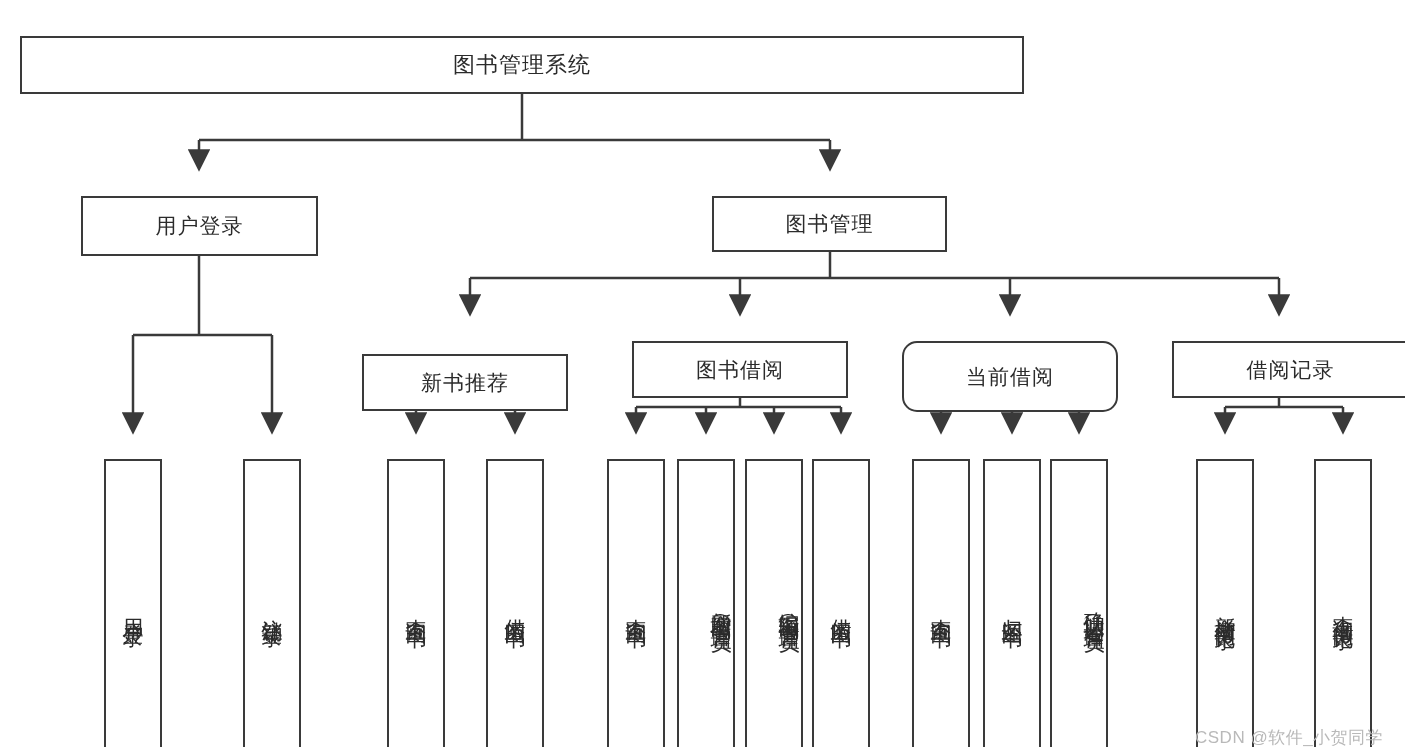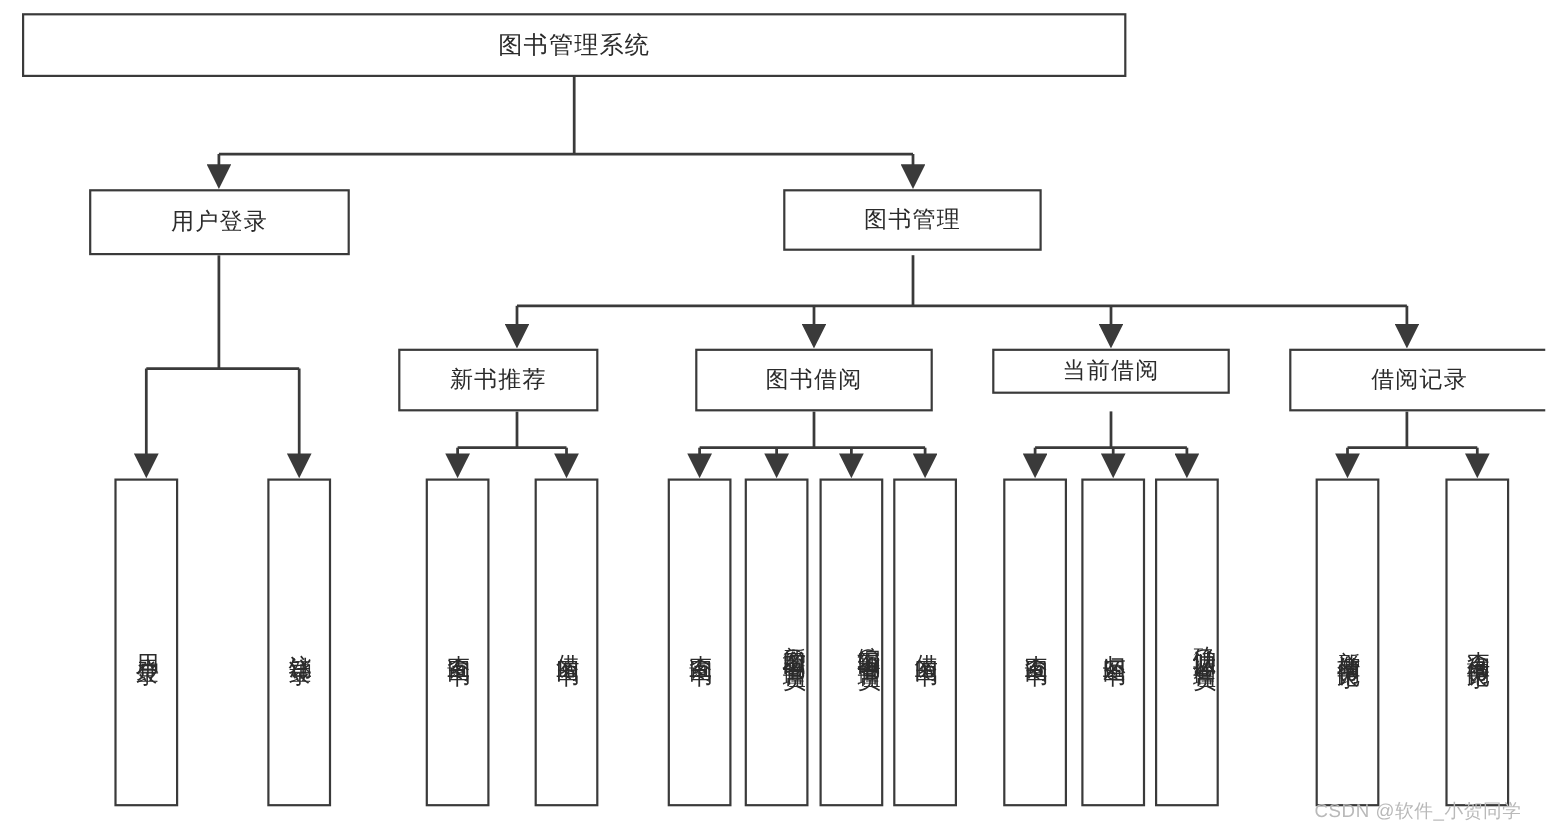--- a/index.html
+++ b/index.html
@@ -27,20 +27,21 @@
   }
   .node {
     position: absolute;
     box-sizing: border-box;
     border: 2.5px solid #3a3a3a;
     background: #ffffff;
     display: flex;
     align-items: center;
     justify-content: center;
     color: #2b2b2b;
+    margin-top: 24px;
   }
   .node.h {
     font-size: 21px;
     letter-spacing: 1px;
     line-height: 1.2;
   }
   .node.root {
     font-size: 22px;
   }
   .node.v {
@@ -116,23 +117,23 @@
       <path d="M 1225 407 L 1225 431" marker-end="url(#arrow)"></path>
       <path d="M 1343 407 L 1343 431" marker-end="url(#arrow)"></path>
     </g>
   </svg>
 
   <div class="node h root" style="left:20px; top:12px; width:1004px; height:58px;">图书管理系统</div>
 
   <div class="node h" style="left:81px; top:172px; width:237px; height:60px;">用户登录</div>
   <div class="node h" style="left:712px; top:172px; width:235px; height:56px;">图书管理</div>
 
-  <div class="node h" style="left:362px; top:317px; width:182px; height:57px;">新书推荐</div>
+  <div class="node h" style="left:362px; top:330px; width:206px; height:57px;">新书推荐</div>
   <div class="node h" style="left:632px; top:317px; width:216px; height:57px;">图书借阅</div>
-  <div class="node h" style="left:902px; top:317px; width:216px; height:41px;">当前借阅</div>
+  <div class="node h" style="left:902px; top:317px; width:216px; height:71px;border-radius:15px;">当前借阅</div>
   <div class="node h" style="left:1172px; top:317px; width:237px; height:57px;">借阅记录</div>
 
   <div class="node v" style="left:104px; top:435px; width:58px; height:298px;">用户登录</div>
   <div class="node v" style="left:243px; top:435px; width:58px; height:298px;">注销登录</div>
 
   <div class="node v" style="left:387px; top:435px; width:58px; height:298px;">查询图书</div>
   <div class="node v" style="left:486px; top:435px; width:58px; height:298px;">借阅图书</div>
 
   <div class="node v" style="left:607px; top:435px; width:58px; height:298px;">查询图书</div>
   <div class="node v toptext" style="left:677px; top:435px; width:58px; height:298px;">新增图书（管理员）</div>

